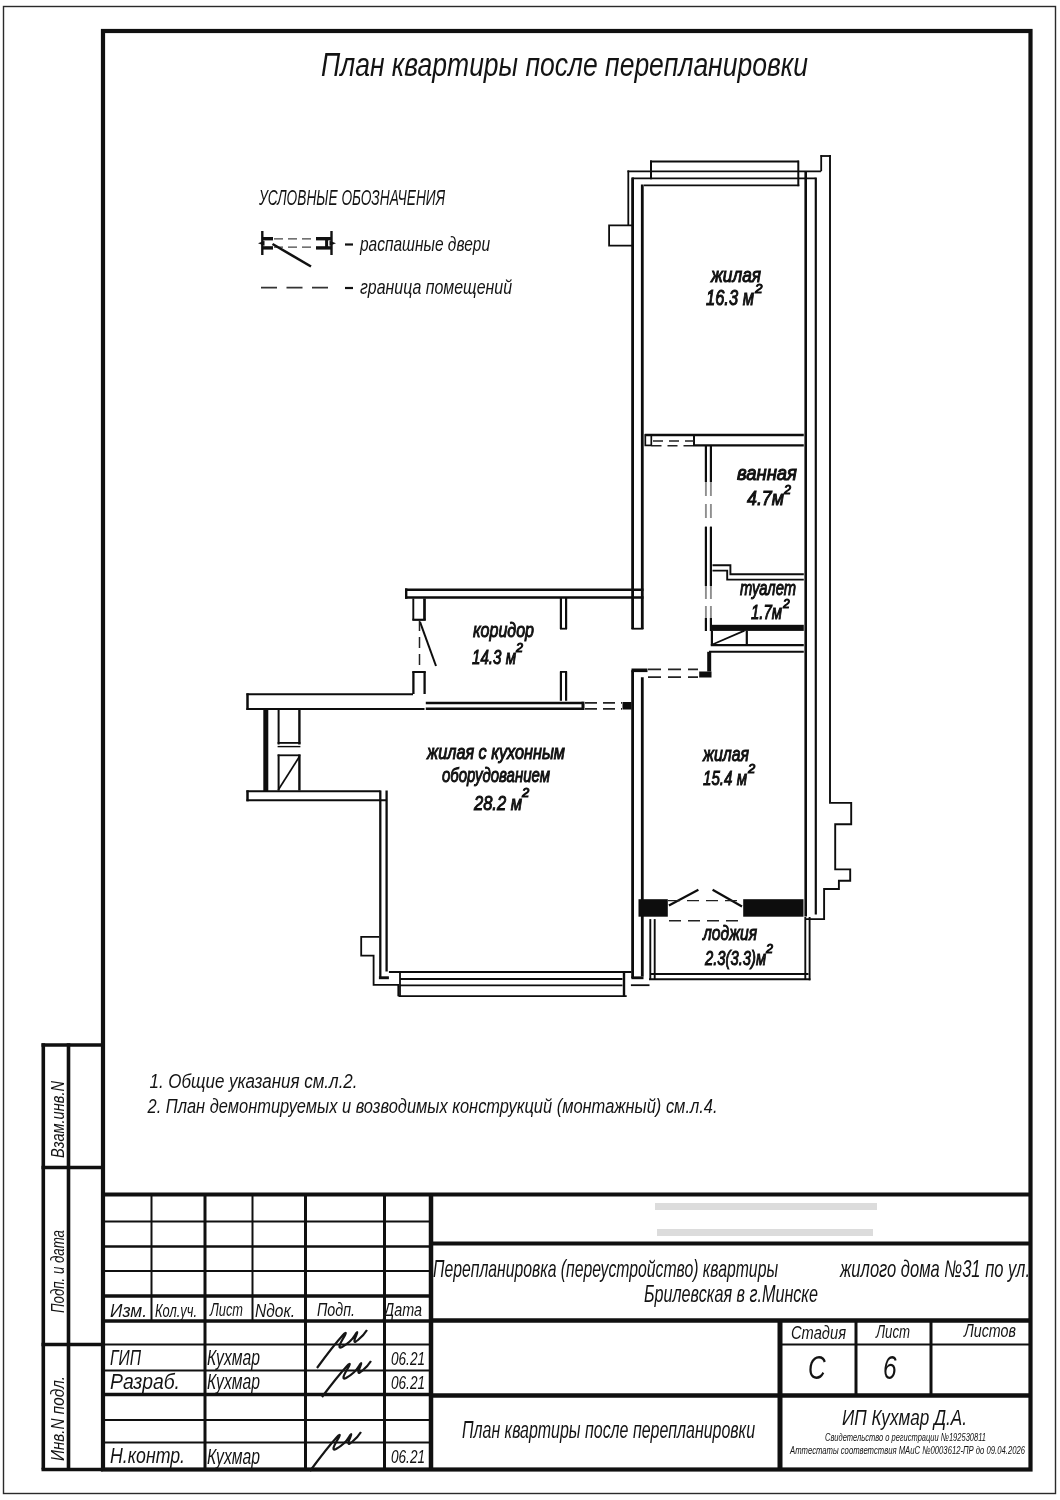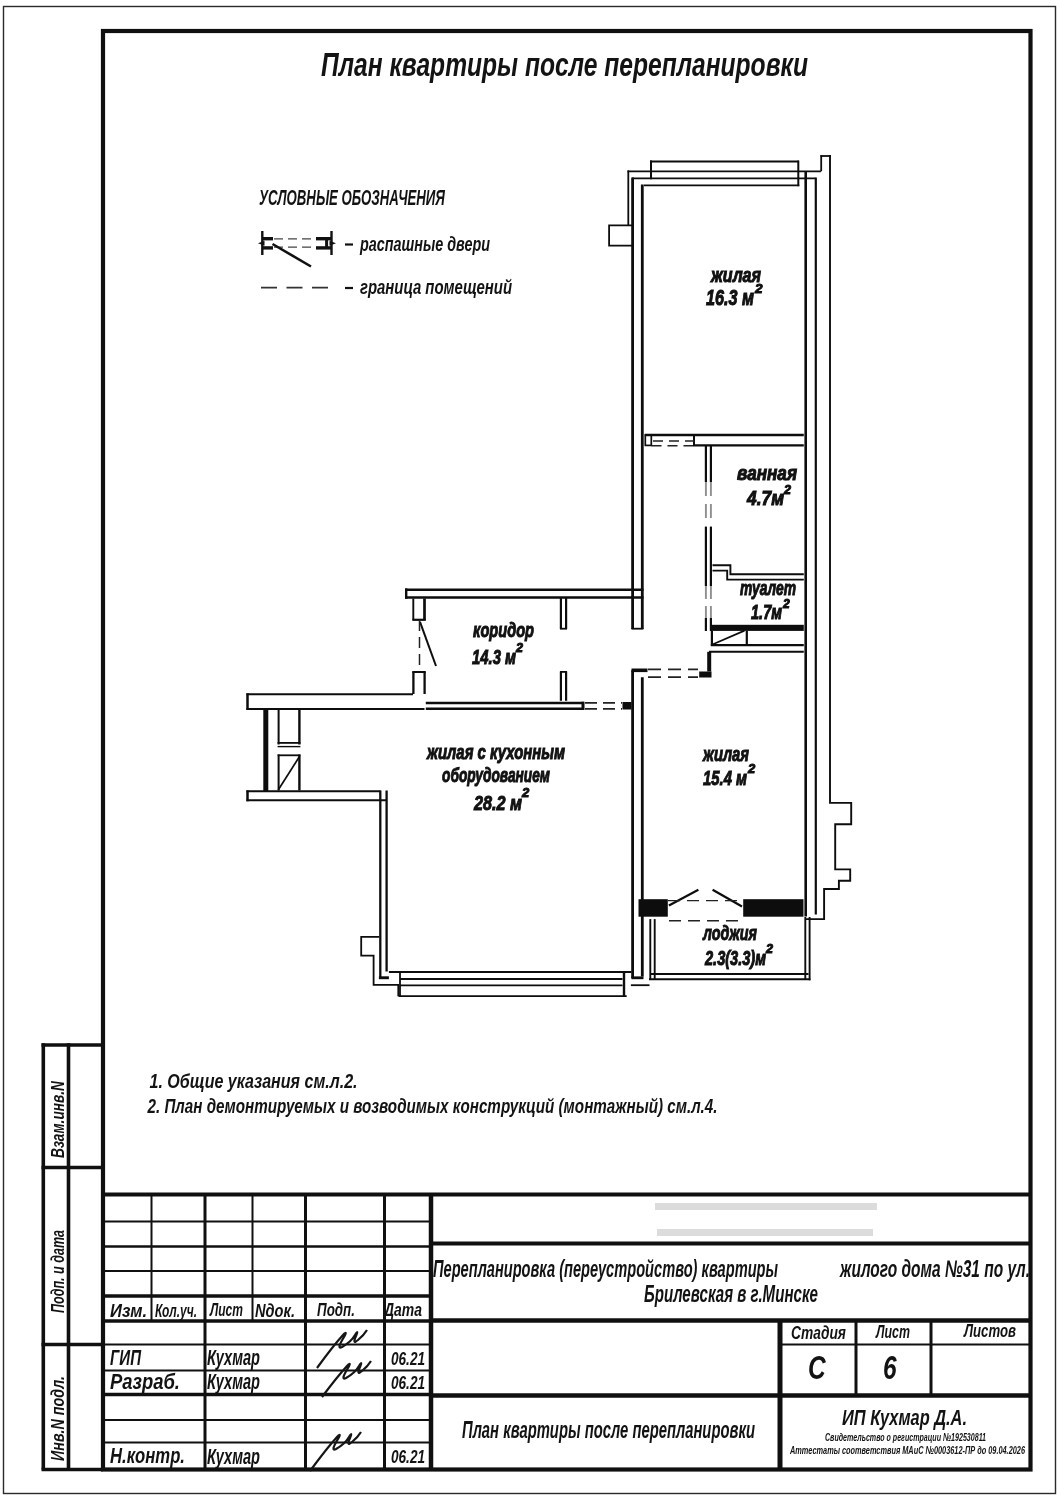--- a/index.html
+++ b/index.html
@@ -1,16 +1,16 @@
 <!DOCTYPE html>
 <html><head>
 <meta charset="utf-8">
 <style>
   html,body{margin:0;padding:0;background:#ffffff;}
-  .page{position:relative;width:1060px;height:1500px;background:#ffffff;overflow:hidden;font-weight:bold;}
+  .page{position:relative;width:1060px;height:1500px;background:#ffffff;overflow:hidden;}
   svg{display:block;}
   text{font-family:"Liberation Sans",sans-serif;font-style:italic;fill:#131313;}
 </style>
 </head>
 <body>
 <div class="page">
 <svg width="1060" height="1500" viewBox="0 0 1060 1500">
 
 <rect x="0" y="0" width="1060" height="1500" fill="#ffffff"></rect>
 

